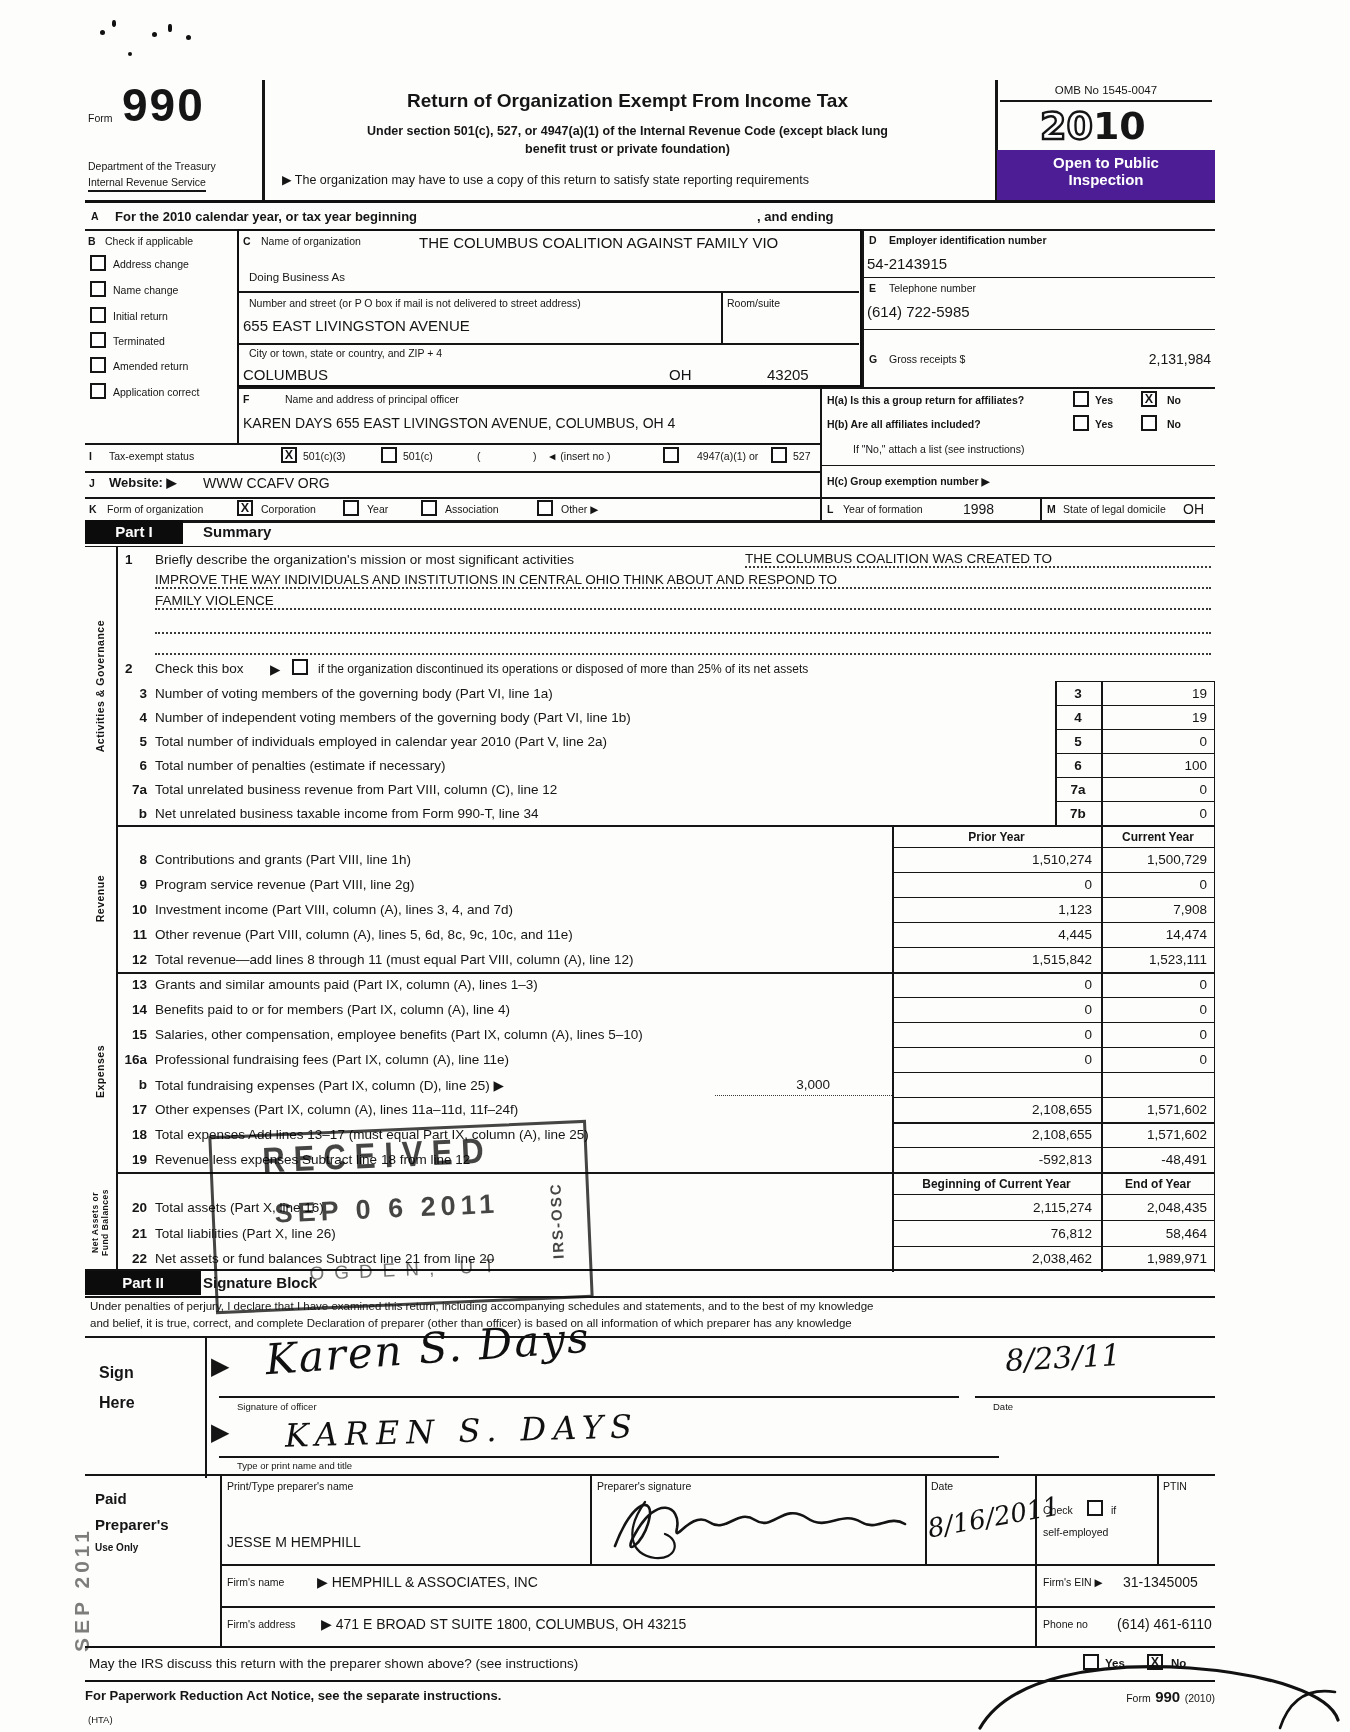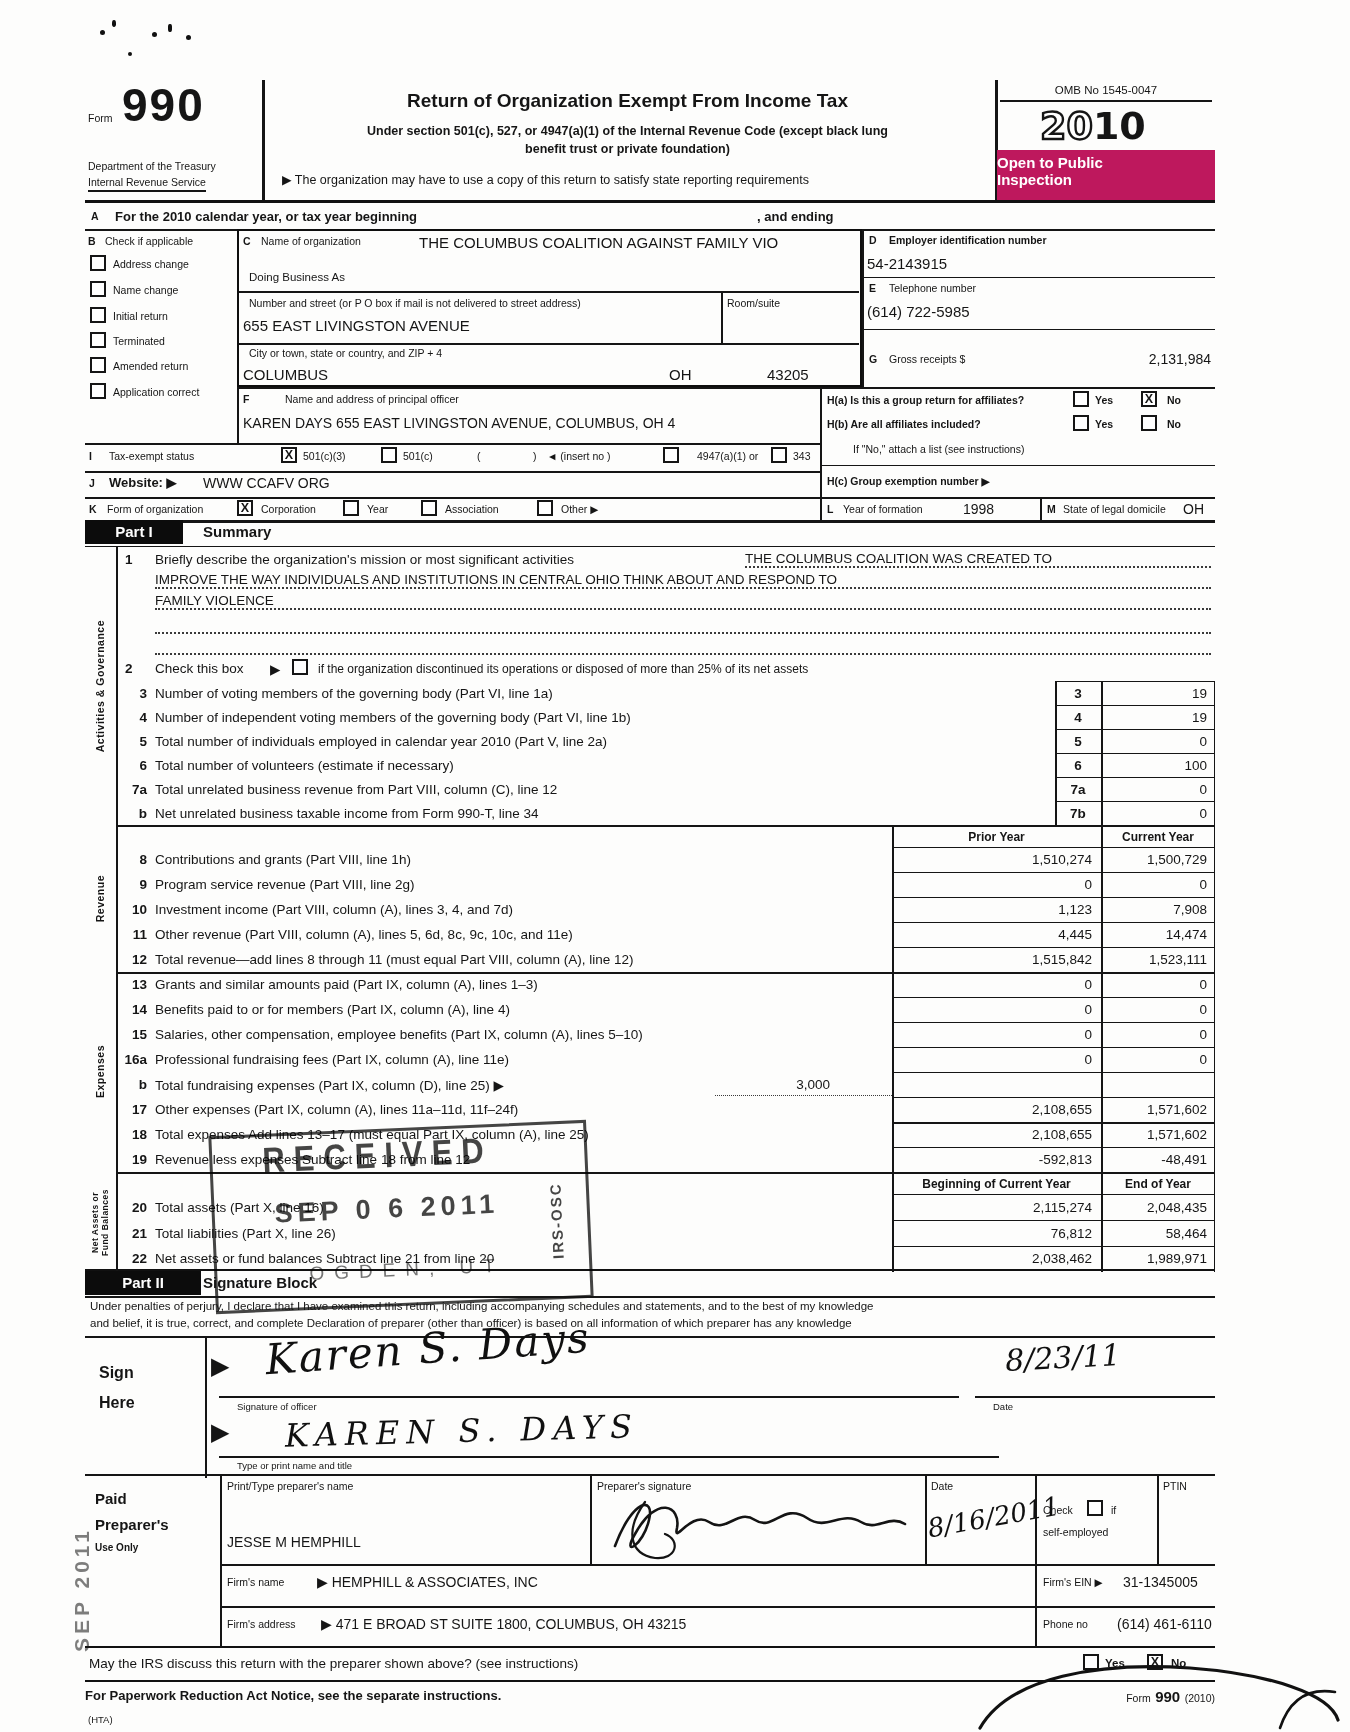--- a/index.html
+++ b/index.html
@@ -18,21 +18,21 @@
 .rt{text-align:right}
 .nw{white-space:nowrap;overflow:hidden}
 .cb{position:absolute;width:16px;height:16px;border:2px solid #151515;background:#fff;font-size:12.5px;font-weight:bold;text-align:center;line-height:13px;color:#151515}
 .vline{position:absolute;background:#151515}
 .hline{position:absolute;background:#151515}
 .dotline{position:absolute;border-bottom:2px dotted #3a3a3a}
 .vlab{position:absolute;left:0;width:33px;border-right:2px solid #151515;display:flex;align-items:center;justify-content:center}
 .vlab span{writing-mode:vertical-rl;transform:rotate(180deg);font-weight:bold;letter-spacing:.5px;text-align:center;white-space:pre-line;line-height:1.15}
 .script{font-family:"DejaVu Serif",serif;font-style:italic;color:#101010}
 .outline20{color:#fff;-webkit-text-stroke:2.4px #151515}
-.badge{background:#be185d;color:#fff;font-weight:bold;}
+.badge{background:#4c1d95;color:#fff;font-weight:bold;text-align:center}
 .partbox{background:#0c0c0c;color:#fff;font-weight:bold;text-align:center;font-size:15px}
 .stamp{color:#1c1c1c;opacity:.82;mix-blend-mode:multiply}
 .ink{position:absolute;background:#111;border-radius:50%}
 </style>
 </head>
 <body>
 
 <div id="page">
 
   <div>
@@ -143,21 +143,21 @@
     <span class="cb" style="left:196px;top:244px">X</span>
     <div class="r sm" style="left:218px;top:247px">501(c)(3)</div>
     <span class="cb" style="left:296px;top:244px"></span>
     <div class="r sm" style="left:318px;top:247px">501(c)</div>
     <div class="r sm" style="left:392px;top:247px">(</div>
     <div class="r sm" style="left:448px;top:247px">)</div>
     <div class="r sm" style="left:462px;top:247px">◄ (insert no )</div>
     <span class="cb" style="left:578px;top:244px"></span>
     <div class="r sm" style="left:612px;top:247px">4947(a)(1) or</div>
     <span class="cb" style="left:686px;top:244px"></span>
-    <div class="r sm" style="left:708px;top:247px">343</div>
+    <div class="r sm" style="left:708px;top:247px">527</div>
 
     <div class="hline" style="left:0;top:268px;width:735px;height:1.5px"></div>
     <div class="vline" style="left:735px;top:268px;width:2px;height:52px"></div>
     <div class="r b sm" style="left:4px;top:274px">J</div>
     <div class="r b md" style="left:24px;top:272px">Website: ▶</div>
     <div class="r val" style="left:118px;top:272px">WWW CCAFV ORG</div>
 
     <div class="hline" style="left:0;top:294px;width:1130px;height:1.5px"></div>
     <div class="vline" style="left:955px;top:294px;width:2px;height:26px"></div>
     <div class="r b sm" style="left:4px;top:300px">K</div>
@@ -235,21 +235,21 @@
     </div>
     <div>
       <div class="r b it rt" style="left:30px;top:187px;width:32px">5</div>
       <div class="r it nw" style="left:70px;top:187px;width:890px">Total number of individuals employed in calendar year 2010 (Part V, line 2a)</div>
       <div class="r b it ctr" style="left:970px;top:187px;width:46px">5</div>
       <div class="r it rt" style="left:1016px;top:187px;width:106px">0</div>
       <div class="hline" style="left:970px;top:206px;width:160px;height:1.3px"></div>
     </div>
     <div>
       <div class="r b it rt" style="left:30px;top:211px;width:32px">6</div>
-      <div class="r it nw" style="left:70px;top:211px;width:890px">Total number of volunteers (estimate if necessary)</div>
+      <div class="r it nw" style="left:70px;top:211px;width:890px">Total number of penalties (estimate if necessary)</div>
       <div class="r b it ctr" style="left:970px;top:211px;width:46px">6</div>
       <div class="r it rt" style="left:1016px;top:211px;width:106px">100</div>
       <div class="hline" style="left:970px;top:230px;width:160px;height:1.3px"></div>
     </div>
     <div>
       <div class="r b it rt" style="left:30px;top:235px;width:32px">7a</div>
       <div class="r it nw" style="left:70px;top:235px;width:890px">Total unrelated business revenue from Part VIII, column (C), line 12</div>
       <div class="r b it ctr" style="left:970px;top:235px;width:46px">7a</div>
       <div class="r it rt" style="left:1016px;top:235px;width:106px">0</div>
       <div class="hline" style="left:970px;top:254px;width:160px;height:1.3px"></div>

